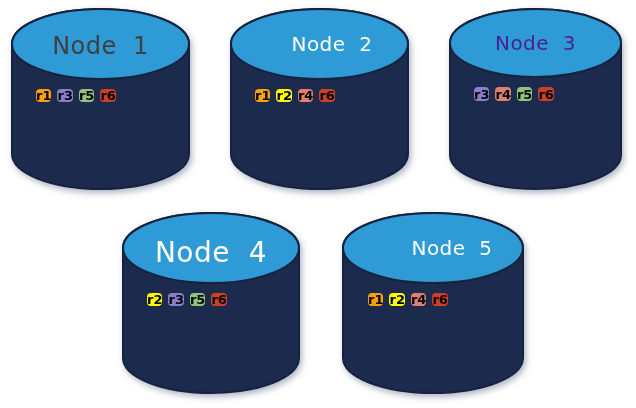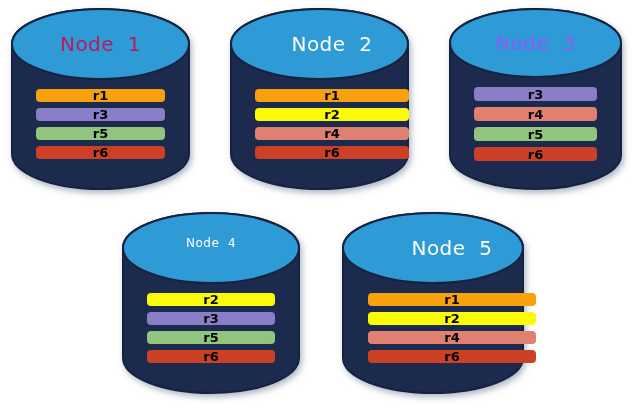--- a/index.html
+++ b/index.html
@@ -45,21 +45,21 @@
     white-space: pre;
     pointer-events: none;
   }
 
   .bars {
     position: absolute;
     left: 0;
     width: 100%;
     box-sizing: border-box;
     display: flex;
-    flex-direction: column;
+    flex-direction: row;
   }
 
   .bar {
     position: relative;
     border-radius: 4px;
     color: #000000;
     font-family: "DejaVu Sans", sans-serif;
     font-weight: bold;
     display: flex;
     align-items: center;
@@ -79,21 +79,21 @@
     <div class="node" style="left: 11px; top: 8px; width: 179px; height: 182px;">
       <svg class="cyl-svg" width="179" height="182" viewBox="0 0 179 182">
         <defs>
           <filter id="shadow0" x="-25%" y="-25%" width="150%" height="150%">
             <feDropShadow dx="2" dy="3" stdDeviation="3" flood-color="#6b7a93" flood-opacity="0.55"></feDropShadow>
           </filter>
         </defs>
         <path d="M 1 36 L 1 146 A 88.5 35 0 0 0 178 146 L 178 36 A 88.5 35 0 0 0 1 36 Z" fill="#1B2A4D" stroke="#16233F" stroke-width="2" filter="url(#shadow0)"></path>
         <ellipse cx="89.5" cy="36" rx="88.5" ry="35" fill="#2E9BD6" stroke="#16233F" stroke-width="2"></ellipse>
       </svg>
-      <div class="node-label" style="top: 24px; font-size: 20px; color: #be185d;">Node  1</div>
+      <div class="node-label" style="top: 24px; font-size: 24px; color: #404040;">Node  1</div>
       <div class="bars" style="top: 81px; padding-left: 25px; padding-right: 25px; gap: 6px;">
         <div class="bar" style="height: 13px; background: rgb(247, 161, 12); font-size: 13px; color: rgb(0, 0, 0);">
           <span class="bar-label">r1</span>
         </div>
         <div class="bar" style="height: 13px; background: rgb(139, 126, 200); font-size: 13px; color: rgb(0, 0, 0);">
           <span class="bar-label">r3</span>
         </div>
         <div class="bar" style="height: 13px; background: rgb(145, 197, 125); font-size: 13px; color: rgb(0, 0, 0);">
           <span class="bar-label">r5</span>
         </div>
@@ -131,21 +131,21 @@
     <div class="node" style="left: 449px; top: 8px; width: 173px; height: 182px;">
       <svg class="cyl-svg" width="173" height="182" viewBox="0 0 173 182">
         <defs>
           <filter id="shadow2" x="-25%" y="-25%" width="150%" height="150%">
             <feDropShadow dx="2" dy="3" stdDeviation="3" flood-color="#6b7a93" flood-opacity="0.55"></feDropShadow>
           </filter>
         </defs>
         <path d="M 1 35 L 1 147 A 85.5 34 0 0 0 172 147 L 172 35 A 85.5 34 0 0 0 1 35 Z" fill="#1B2A4D" stroke="#16233F" stroke-width="2" filter="url(#shadow2)"></path>
         <ellipse cx="86.5" cy="35" rx="85.5" ry="34" fill="#2E9BD6" stroke="#16233F" stroke-width="2"></ellipse>
       </svg>
-      <div class="node-label" style="top: 23px; font-size: 20px; color: #8b5cf6;">Node  3</div>
+      <div class="node-label" style="top: 23px; font-size: 20px; color: #4c1d95;">Node  3</div>
       <div class="bars" style="top: 79px; padding-left: 25px; padding-right: 25px; gap: 6px;">
         <div class="bar" style="height: 14px; background: rgb(139, 126, 200); font-size: 13px; color: rgb(0, 0, 0);">
           <span class="bar-label">r3</span>
         </div>
         <div class="bar" style="height: 14px; background: rgb(224, 128, 112); font-size: 13px; color: rgb(0, 0, 0);">
           <span class="bar-label">r4</span>
         </div>
         <div class="bar" style="height: 14px; background: rgb(145, 197, 125); font-size: 13px; color: rgb(0, 0, 0);">
           <span class="bar-label">r5</span>
         </div>
@@ -157,21 +157,21 @@
     <div class="node" style="left: 122px; top: 212px; width: 178px; height: 182px;">
       <svg class="cyl-svg" width="178" height="182" viewBox="0 0 178 182">
         <defs>
           <filter id="shadow3" x="-25%" y="-25%" width="150%" height="150%">
             <feDropShadow dx="2" dy="3" stdDeviation="3" flood-color="#6b7a93" flood-opacity="0.55"></feDropShadow>
           </filter>
         </defs>
         <path d="M 1 36 L 1 146 A 88 35 0 0 0 177 146 L 177 36 A 88 35 0 0 0 1 36 Z" fill="#1B2A4D" stroke="#16233F" stroke-width="2" filter="url(#shadow3)"></path>
         <ellipse cx="89" cy="36" rx="88" ry="35" fill="#2E9BD6" stroke="#16233F" stroke-width="2"></ellipse>
       </svg>
-      <div class="node-label" style="top: 24px; font-size: 12px; color: rgb(255, 255, 255);">Node  4</div>
+      <div class="node-label" style="top: 24px; font-size: 28px; color: rgb(255, 255, 255);">Node  4</div>
       <div class="bars" style="top: 81px; padding-left: 25px; padding-right: 25px; gap: 6px;">
         <div class="bar" style="height: 13px; background: rgb(251, 251, 9); font-size: 13px; color: rgb(0, 0, 0);">
           <span class="bar-label">r2</span>
         </div>
         <div class="bar" style="height: 13px; background: rgb(139, 126, 200); font-size: 13px; color: rgb(0, 0, 0);">
           <span class="bar-label">r3</span>
         </div>
         <div class="bar" style="height: 13px; background: rgb(145, 197, 125); font-size: 13px; color: rgb(0, 0, 0);">
           <span class="bar-label">r5</span>
         </div>

